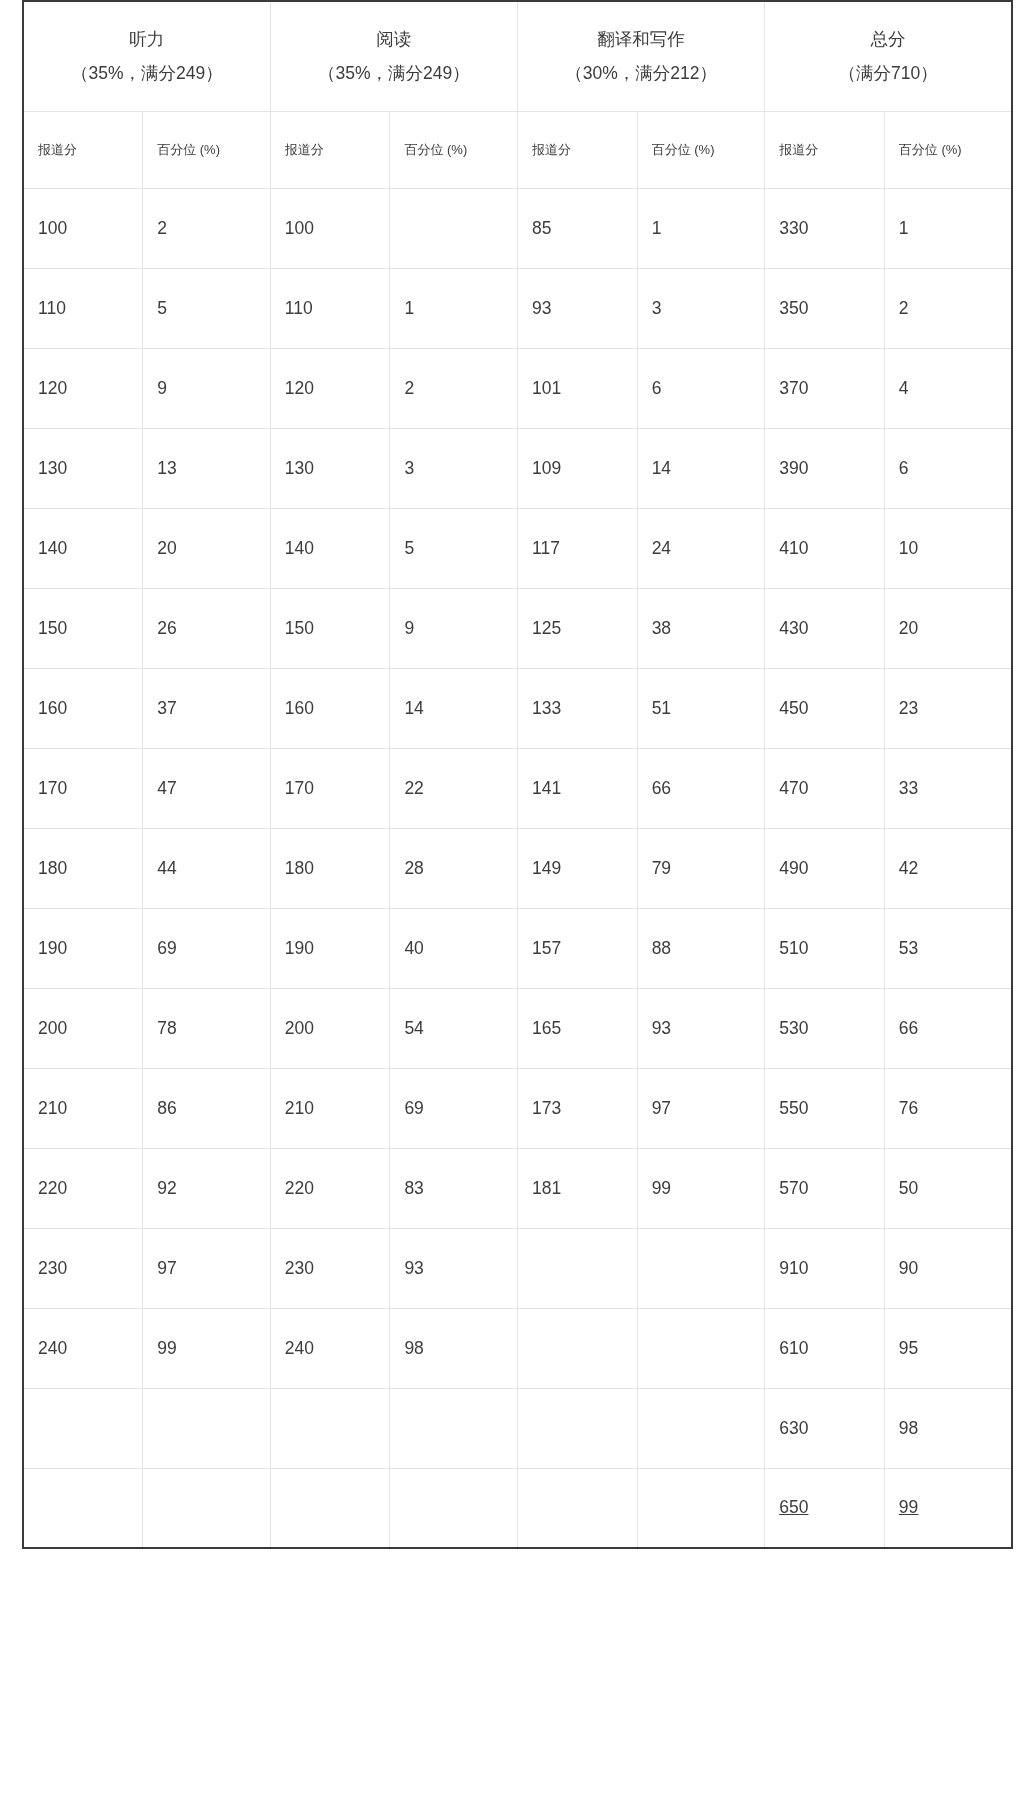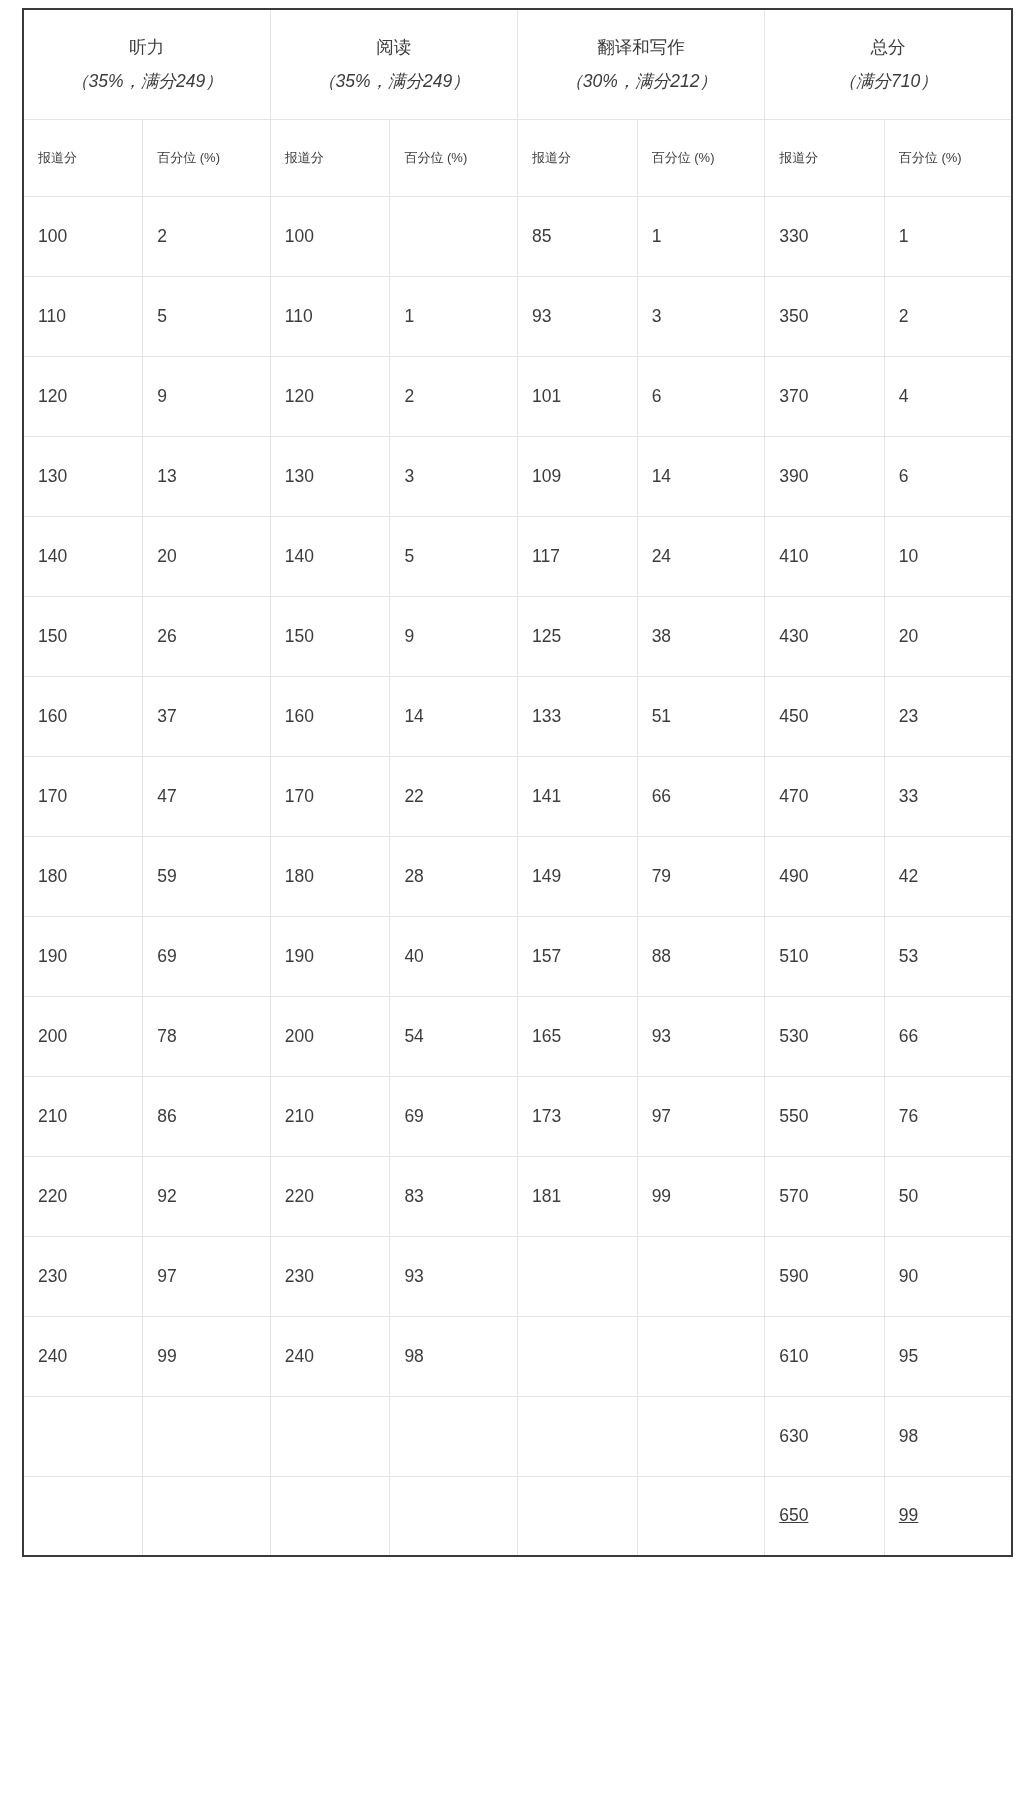--- a/index.html
+++ b/index.html
@@ -11,21 +11,21 @@
   body {
     width: 1035px;
     height: 1820px;
     font-family: "Liberation Sans", "DejaVu Sans", sans-serif;
     color: #333333;
     overflow: hidden;
   }
   .page {
     width: 1035px;
     height: 1820px;
-    padding: 8px 22px 4px 22px;
+    padding: 0 22px 4px 22px;
   }
   table.score-table {
     width: 991px;
     border-collapse: collapse;
     table-layout: fixed;
     border: 2px solid #3a3a3a;
   }
   table.score-table col.c-score { width: 12.1%; }
   table.score-table col.c-pct   { width: 12.9%; }
 
@@ -39,21 +39,21 @@
   .group-head th {
     height: 110px;
     text-align: center;
     vertical-align: middle;
     font-size: 17.5px;
     line-height: 1.95;
     padding: 0 6px;
     border-top: none;
   }
   .group-head th .g-name { display: block; }
-  .group-head th .g-sub  { display: block; font-style: italic; }
+  .group-head th .g-sub  { display: block; }
 
   
   .sub-head th {
     height: 77px;
     text-align: left;
     vertical-align: middle;
     font-size: 13px;
     padding: 0 0 0 14px;
   }
 
@@ -192,21 +192,21 @@
           <td>47</td>
           <td>170</td>
           <td>22</td>
           <td>141</td>
           <td>66</td>
           <td>470</td>
           <td>33</td>
         </tr>
         <tr>
           <td>180</td>
-          <td>59</td>
+          <td>44</td>
           <td>180</td>
           <td>28</td>
           <td>149</td>
           <td>79</td>
           <td>490</td>
           <td>42</td>
         </tr>
         <tr>
           <td>190</td>
           <td>69</td>
@@ -247,21 +247,21 @@
           <td>570</td>
           <td>50</td>
         </tr>
         <tr>
           <td>230</td>
           <td>97</td>
           <td>230</td>
           <td>93</td>
           <td></td>
           <td></td>
-          <td>590</td>
+          <td>910</td>
           <td>90</td>
         </tr>
         <tr>
           <td>240</td>
           <td>99</td>
           <td>240</td>
           <td>98</td>
           <td></td>
           <td></td>
           <td>610</td>

